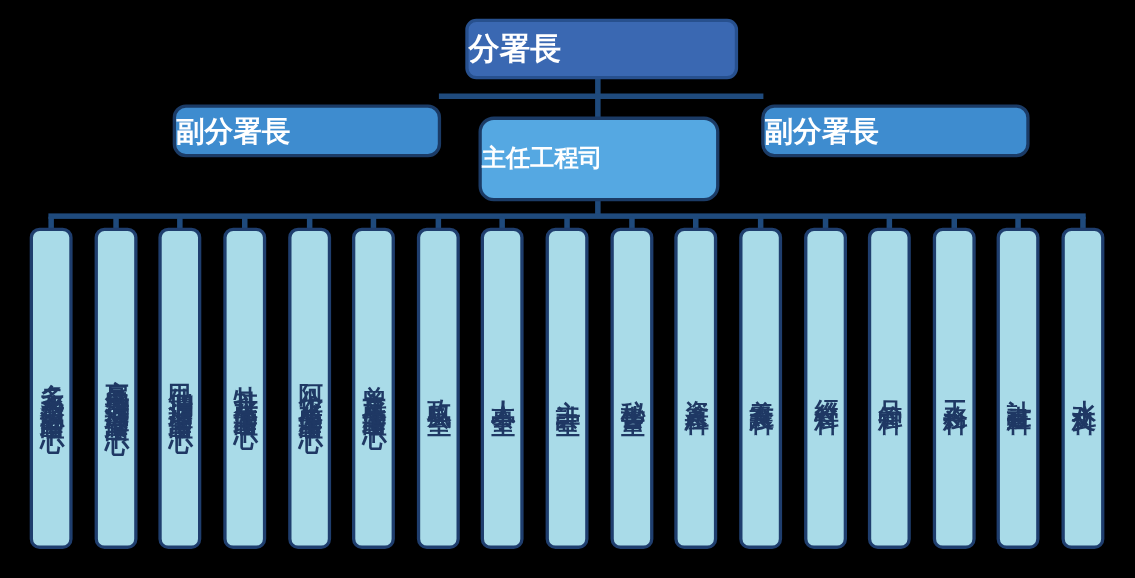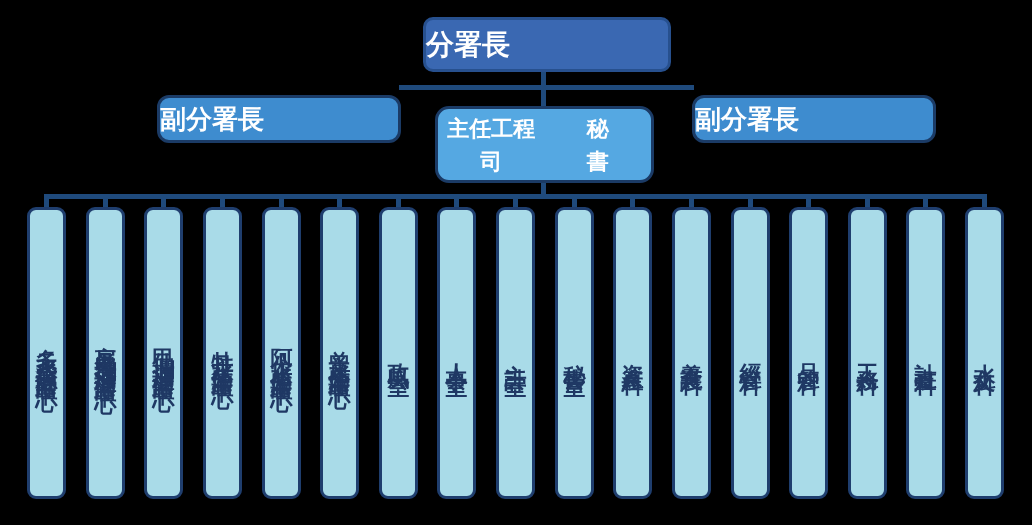--- a/index.html
+++ b/index.html
@@ -74,21 +74,20 @@
 
   <div class="nodebox deputy left">
     <span>副分署長</span>
   </div>
   <div class="nodebox deputy right">
     <span>副分署長</span>
   </div>
 
   <div class="nodebox chief">
     <span>主任工程司</span>
-    <span>秘　　　書</span>
   </div>
 
   <div id="departments">
       <div class="dept" style="left: 27px;">
         <span>多元水資源管理中心</span>
       </div>
       <div class="dept" style="left: 86px;">
         <span>高屏溪攔河堰管理中心</span>
       </div>
       <div class="dept" style="left: 144px;">

